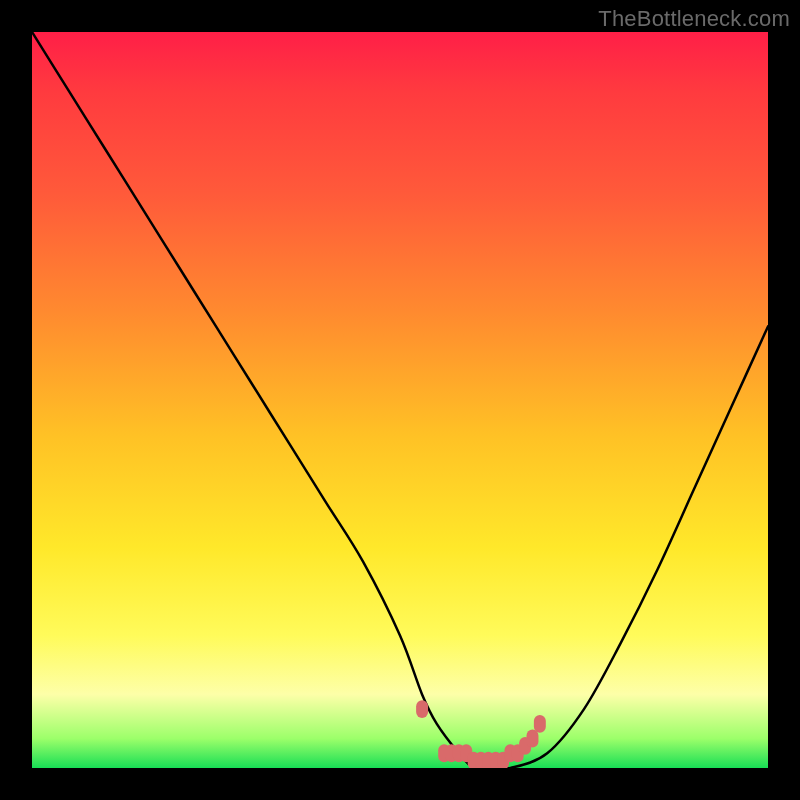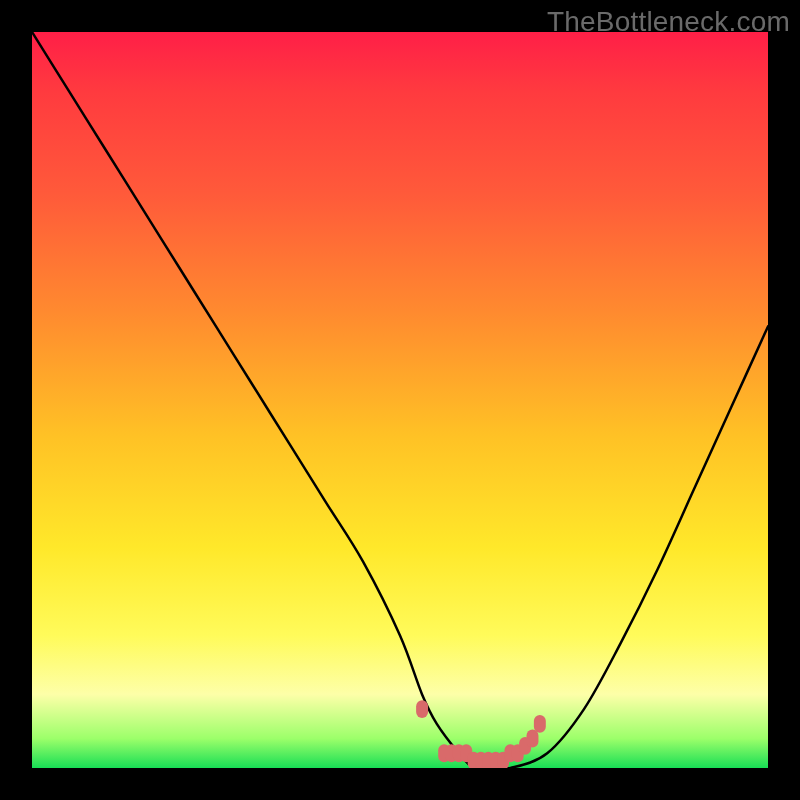--- a/index.html
+++ b/index.html
@@ -15,21 +15,21 @@
     position: relative;
     width: 800px;
     height: 800px;
     background: #000;
   }
   .watermark {
     position: absolute;
     top: 6px;
     right: 10px;
     color: #6a6a6a;
-    font-size: 28px;
+    font-size: 22px;
     font-weight: 500;
     letter-spacing: 0.2px;
     z-index: 10;
   }
   .plot-area {
     position: absolute;
     left: 30px;
     top: 30px;
     width: 740px;
     height: 740px;

